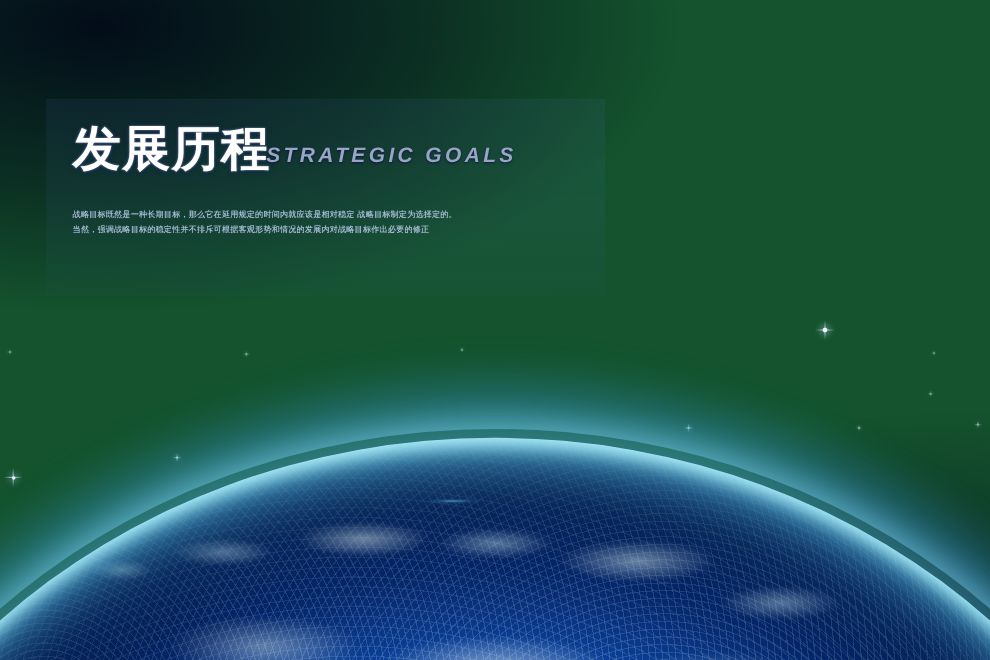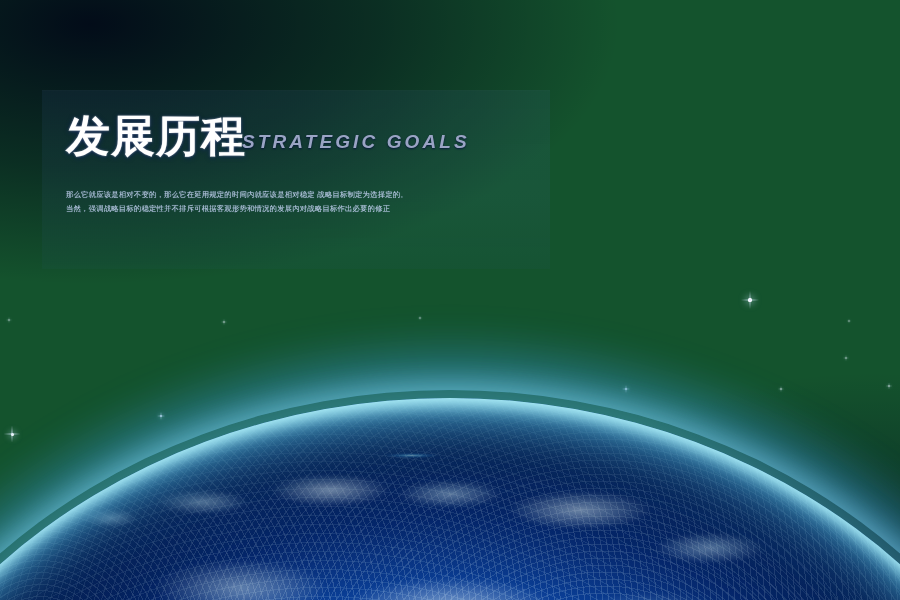--- a/index.html
+++ b/index.html
@@ -215,17 +215,17 @@
   </div>
 
   <div id="panel" data-name="content-overlay-panel"></div>
 
   <div id="heading-row" data-name="banner-heading">
     <div id="page-title" data-name="page-title">发展历程</div>
     <div id="page-subtitle" data-name="page-subtitle">STRATEGIC GOALS</div>
   </div>
 
   <div id="body-copy" data-name="banner-body-copy">
-      <div class="copy-line" data-name="body-copy-line">那么它就应该是相对不变的，那么它在延用规定的时间内就应该是相对稳定  战略目标制定为选择定的。</div>
+      <div class="copy-line" data-name="body-copy-line">战略目标既然是一种长期目标，那么它在延用规定的时间内就应该是相对稳定  战略目标制定为选择定的。</div>
       <div class="copy-line" data-name="body-copy-line">当然，强调战略目标的稳定性并不排斥可根据客观形势和情况的发展内对战略目标作出必要的修正</div>
     </div>
 
 </div>
 
 </body></html>

